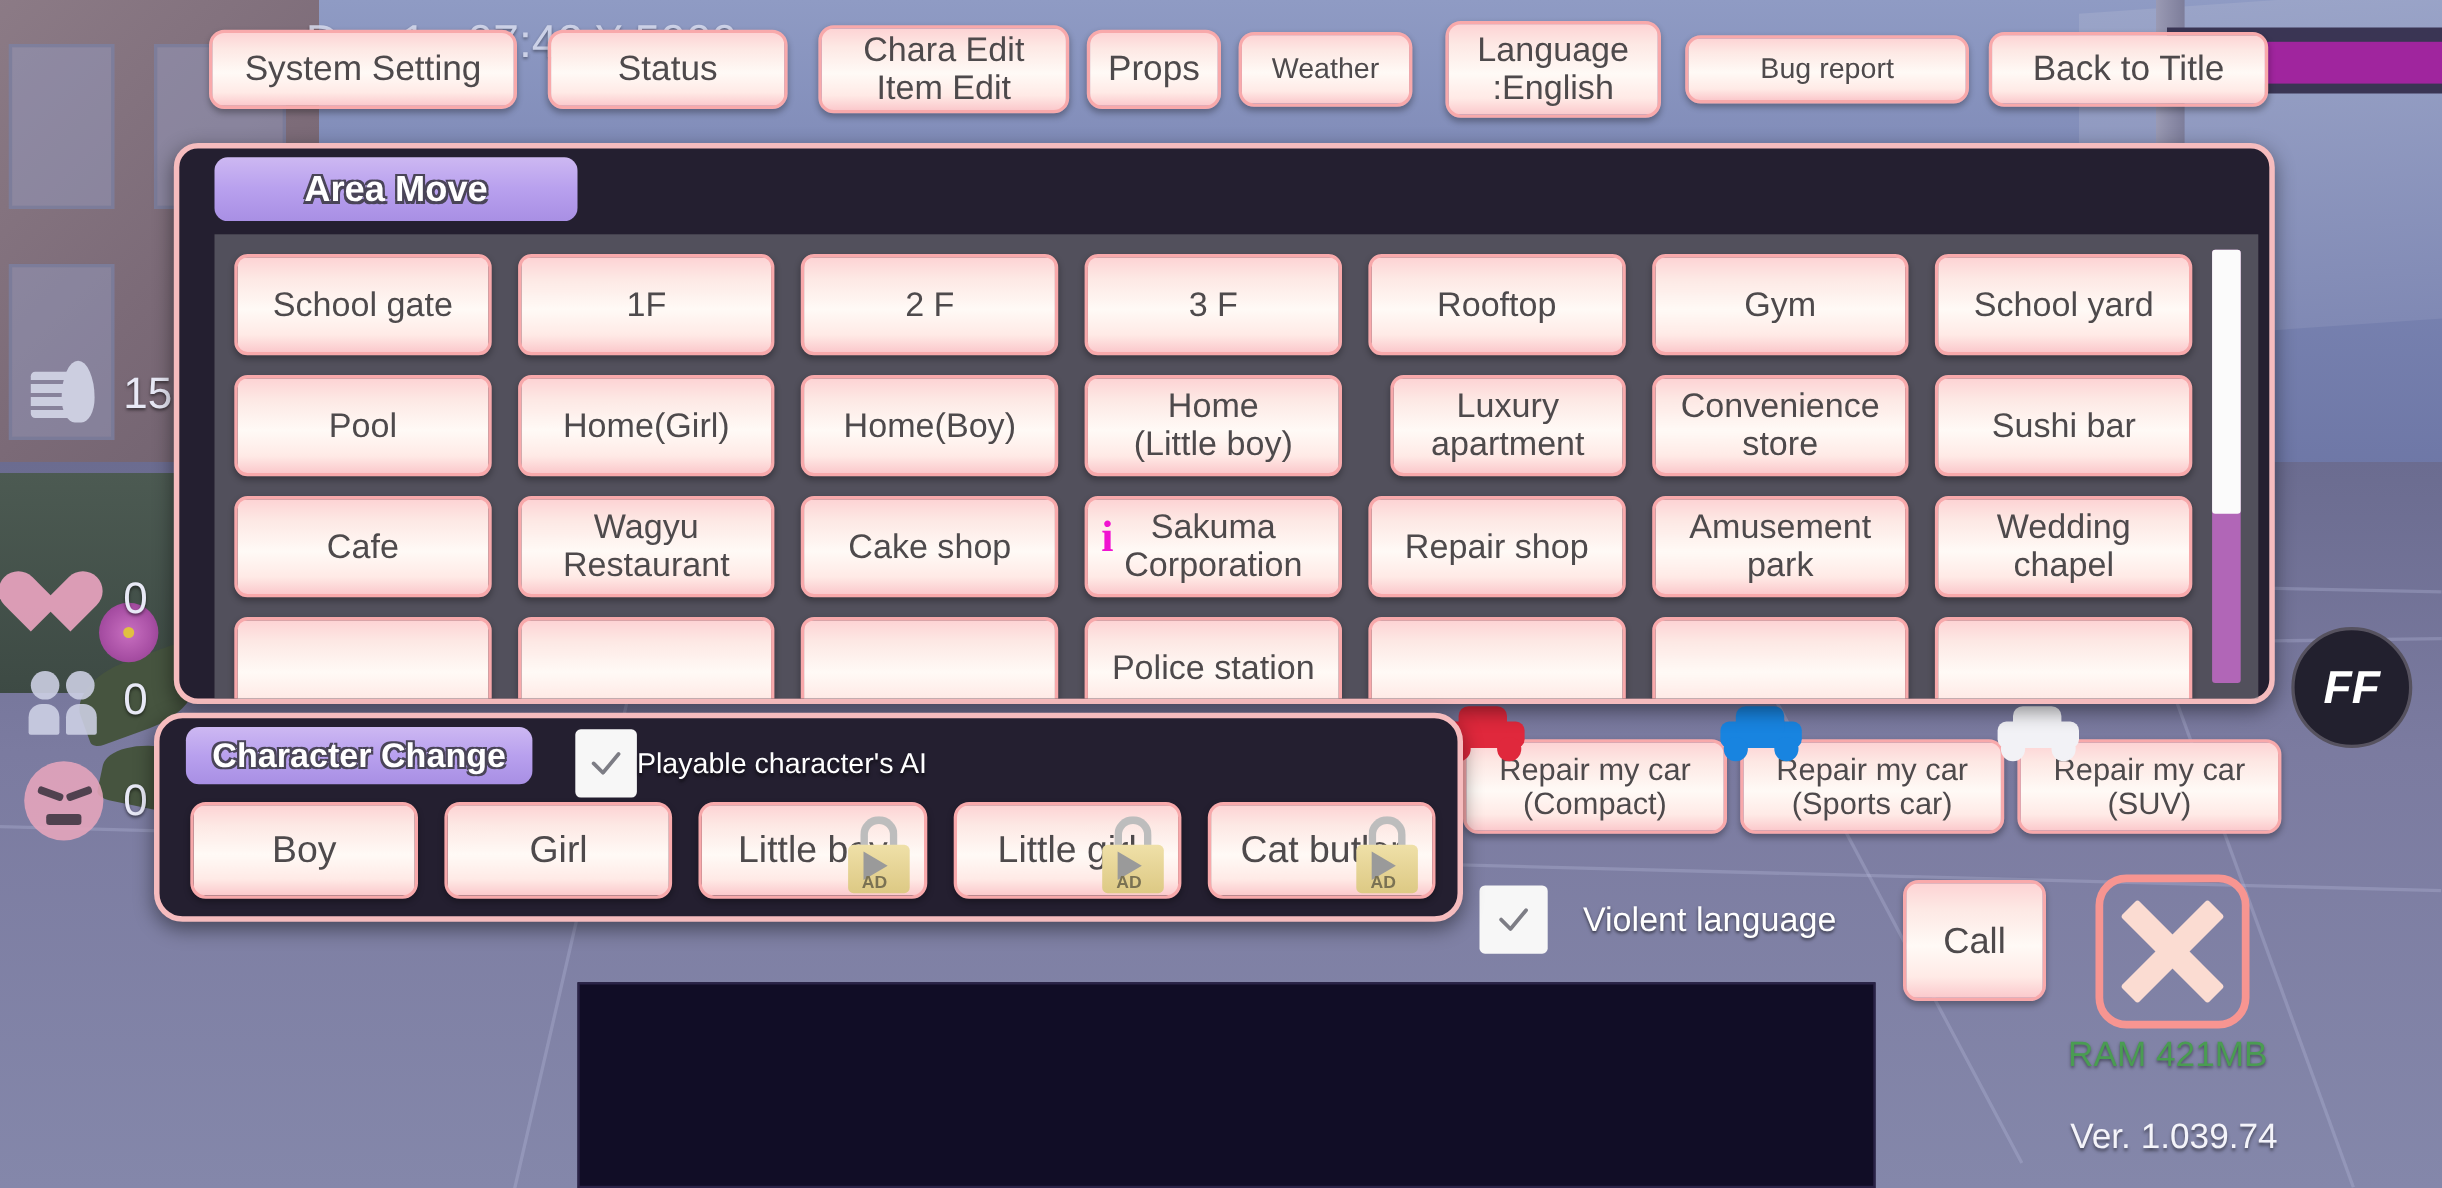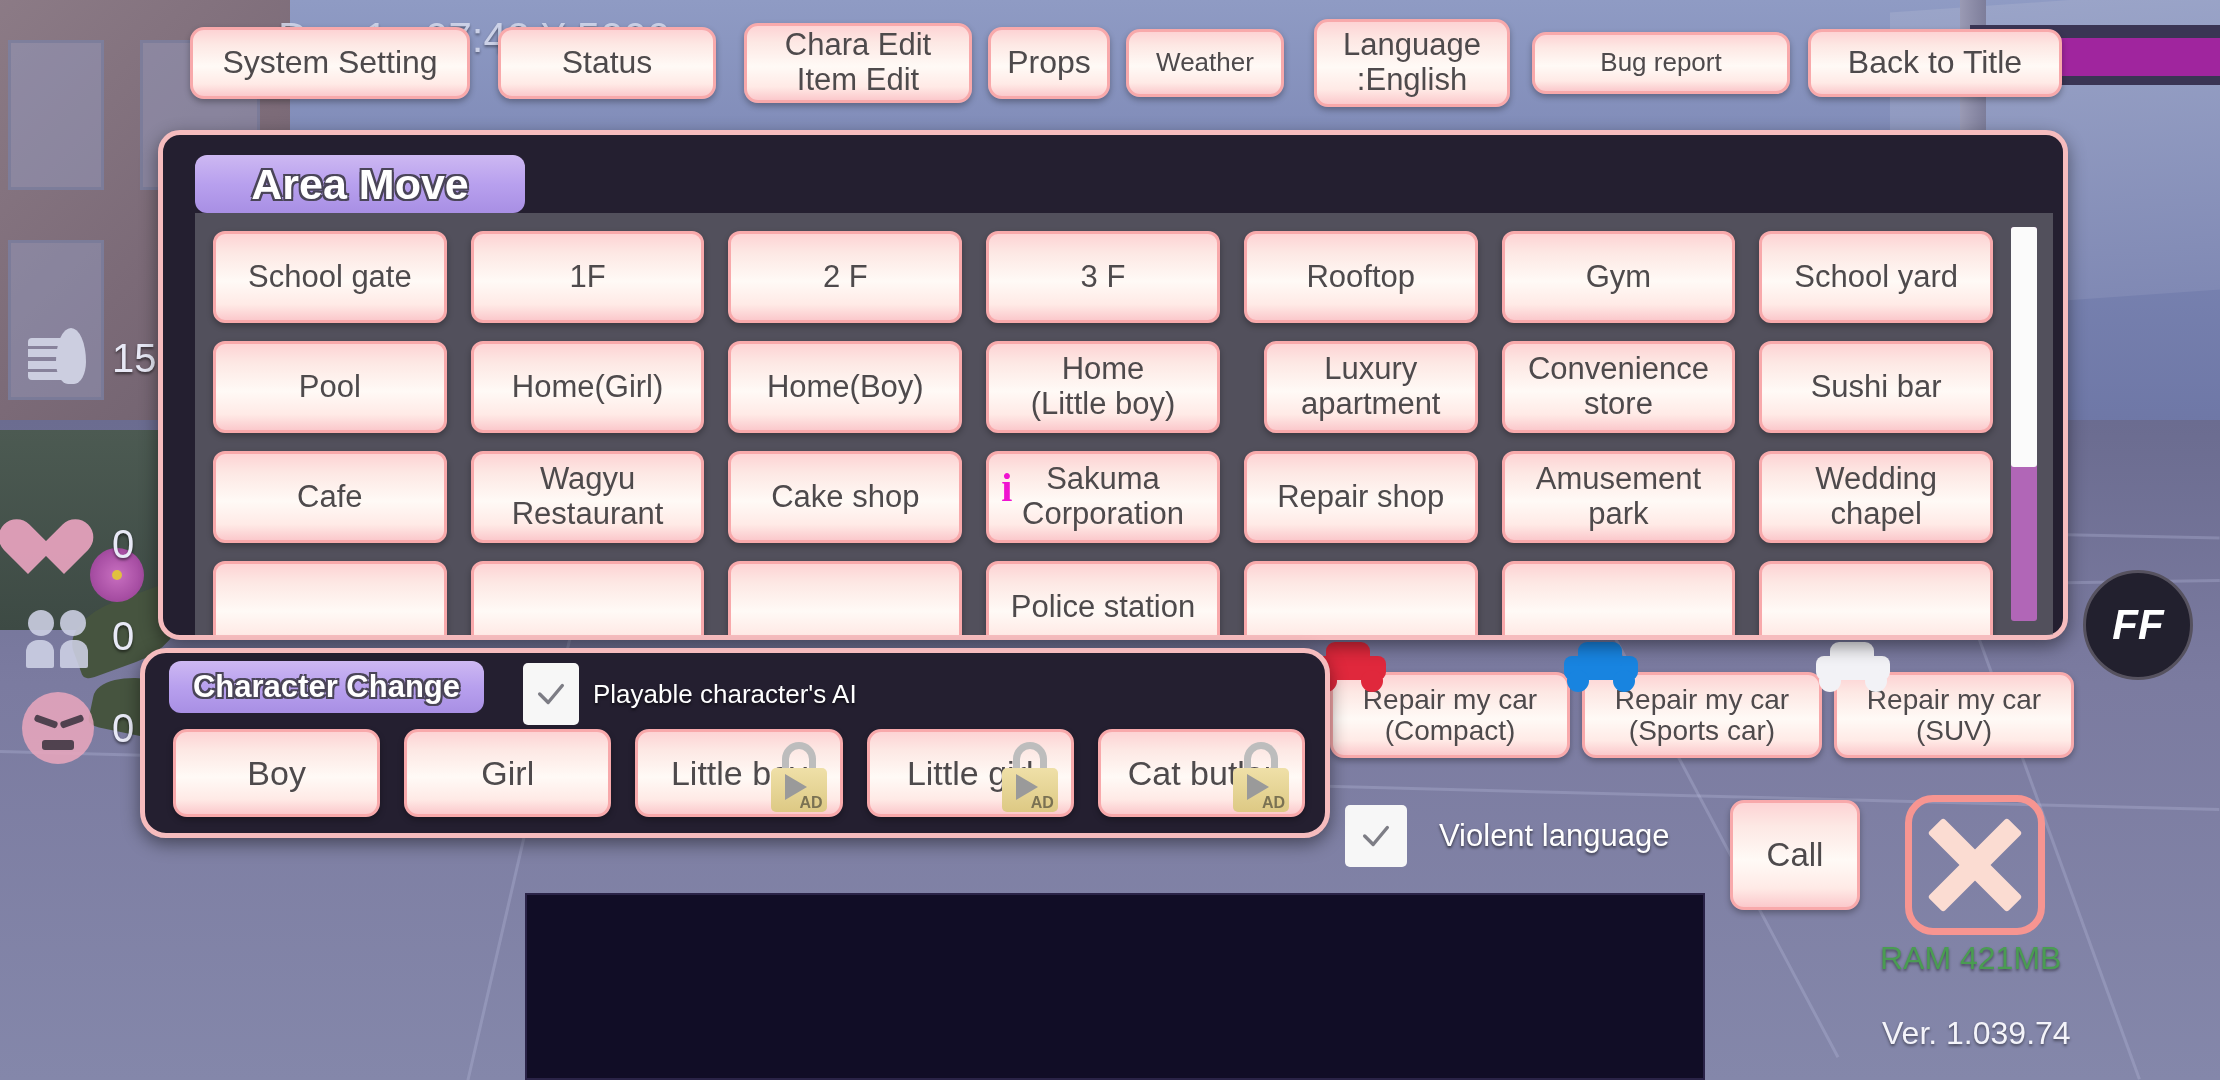--- a/index.html
+++ b/index.html
@@ -158,26 +158,26 @@
   .panel {
     position: absolute; z-index: 7;
     background: #241f30;
     border: 5px solid #f6bcbe;
     border-radius: 22px;
     box-shadow: 0 6px 18px rgba(0,0,0,.45);
   }
   #area-panel { left: 158px; top: 130px; width: 1910px; height: 510px; }
 
   .tab {
-    position: absolute; left: 32px; top: 20px;
+    position: absolute; left: 32px; top: 8px;
     width: 330px; height: 58px;
     background: linear-gradient(180deg,#cdb8f2 0%, #b8a0ee 50%, #a88fe4 100%);
     border-radius: 12px;
     display: flex; align-items: center; justify-content: center;
-    color: #ffffff; font-size: 43px; font-weight: 700;
+    color: #ffffff; font-size: 33px; font-weight: 700;
     text-shadow: -2px -2px 0 #4a4558, 2px -2px 0 #4a4558, -2px 2px 0 #4a4558, 2px 2px 0 #4a4558;
     cursor: pointer;
   }
 
   .grid-wrap {
     position: absolute; left: 32px; top: 78px; right: 10px; bottom: 0;
     background: rgba(120,120,130,0.55);
     overflow: hidden;
   }
   .grid {
@@ -205,21 +205,21 @@
     background: #fbfbfb; border-radius: 3px;
   }
 
   
   #char-panel { left: 140px; top: 648px; width: 1190px; height: 190px; border-radius: 26px; }
   #char-panel .tab {
     left: 24px; top: 8px; width: 315px; height: 52px; font-size: 31px;
   }
   .check-inline {
     position: absolute; left: 378px; top: 10px;
-    display: flex; align-items: center; gap: 14px; z-index: 2;
+    display: flex; align-items: center; z-index: 2;
   }
   .checkbox {
     width: 56px; height: 62px; background: #f7f7f7; border-radius: 5px;
     display: flex; align-items: center; justify-content: center;
     cursor: pointer;
   }
   .checkbox svg { width: 34px; height: 34px; }
   .check-label { font-size: 26px; color: #ffffff; text-shadow: 0 2px 3px rgba(0,0,0,.6); }
 
   .char-row {
@@ -240,21 +240,21 @@
     position: absolute; left: 3px; top: 26px; width: 56px; height: 44px;
     background: linear-gradient(180deg,#efe0a8 0%, #ddc984 100%);
     border-radius: 5px;
   }
   .lock-play {
     position: absolute; left: 14px; top: 6px;
     width: 0; height: 0; border-left: 22px solid #9a9a9a;
     border-top: 13px solid transparent; border-bottom: 13px solid transparent;
   }
   .lock-ad {
-    position: absolute; right: 4px; bottom: 0; font-size: 16px; color: #7a7253; font-weight: 700;
+    position: absolute; right: 20px; bottom: 0; font-size: 16px; color: #7a7253; font-weight: 700;
   }
 
   
   .car-row { position: absolute; left: 1330px; top: 672px; display: flex; gap: 12px; z-index: 6; }
   .car-btn { position: relative; }
   .car-row .pbtn { width: 240px; height: 86px; font-size: 28px; }
   .car-ico { position: absolute; left: -18px; top: -32px; width: 74px; height: 52px; z-index: 2; }
   .car-ico .body {
     position: absolute; left: 0; bottom: 12px; width: 74px; height: 24px; border-radius: 8px;
   }

